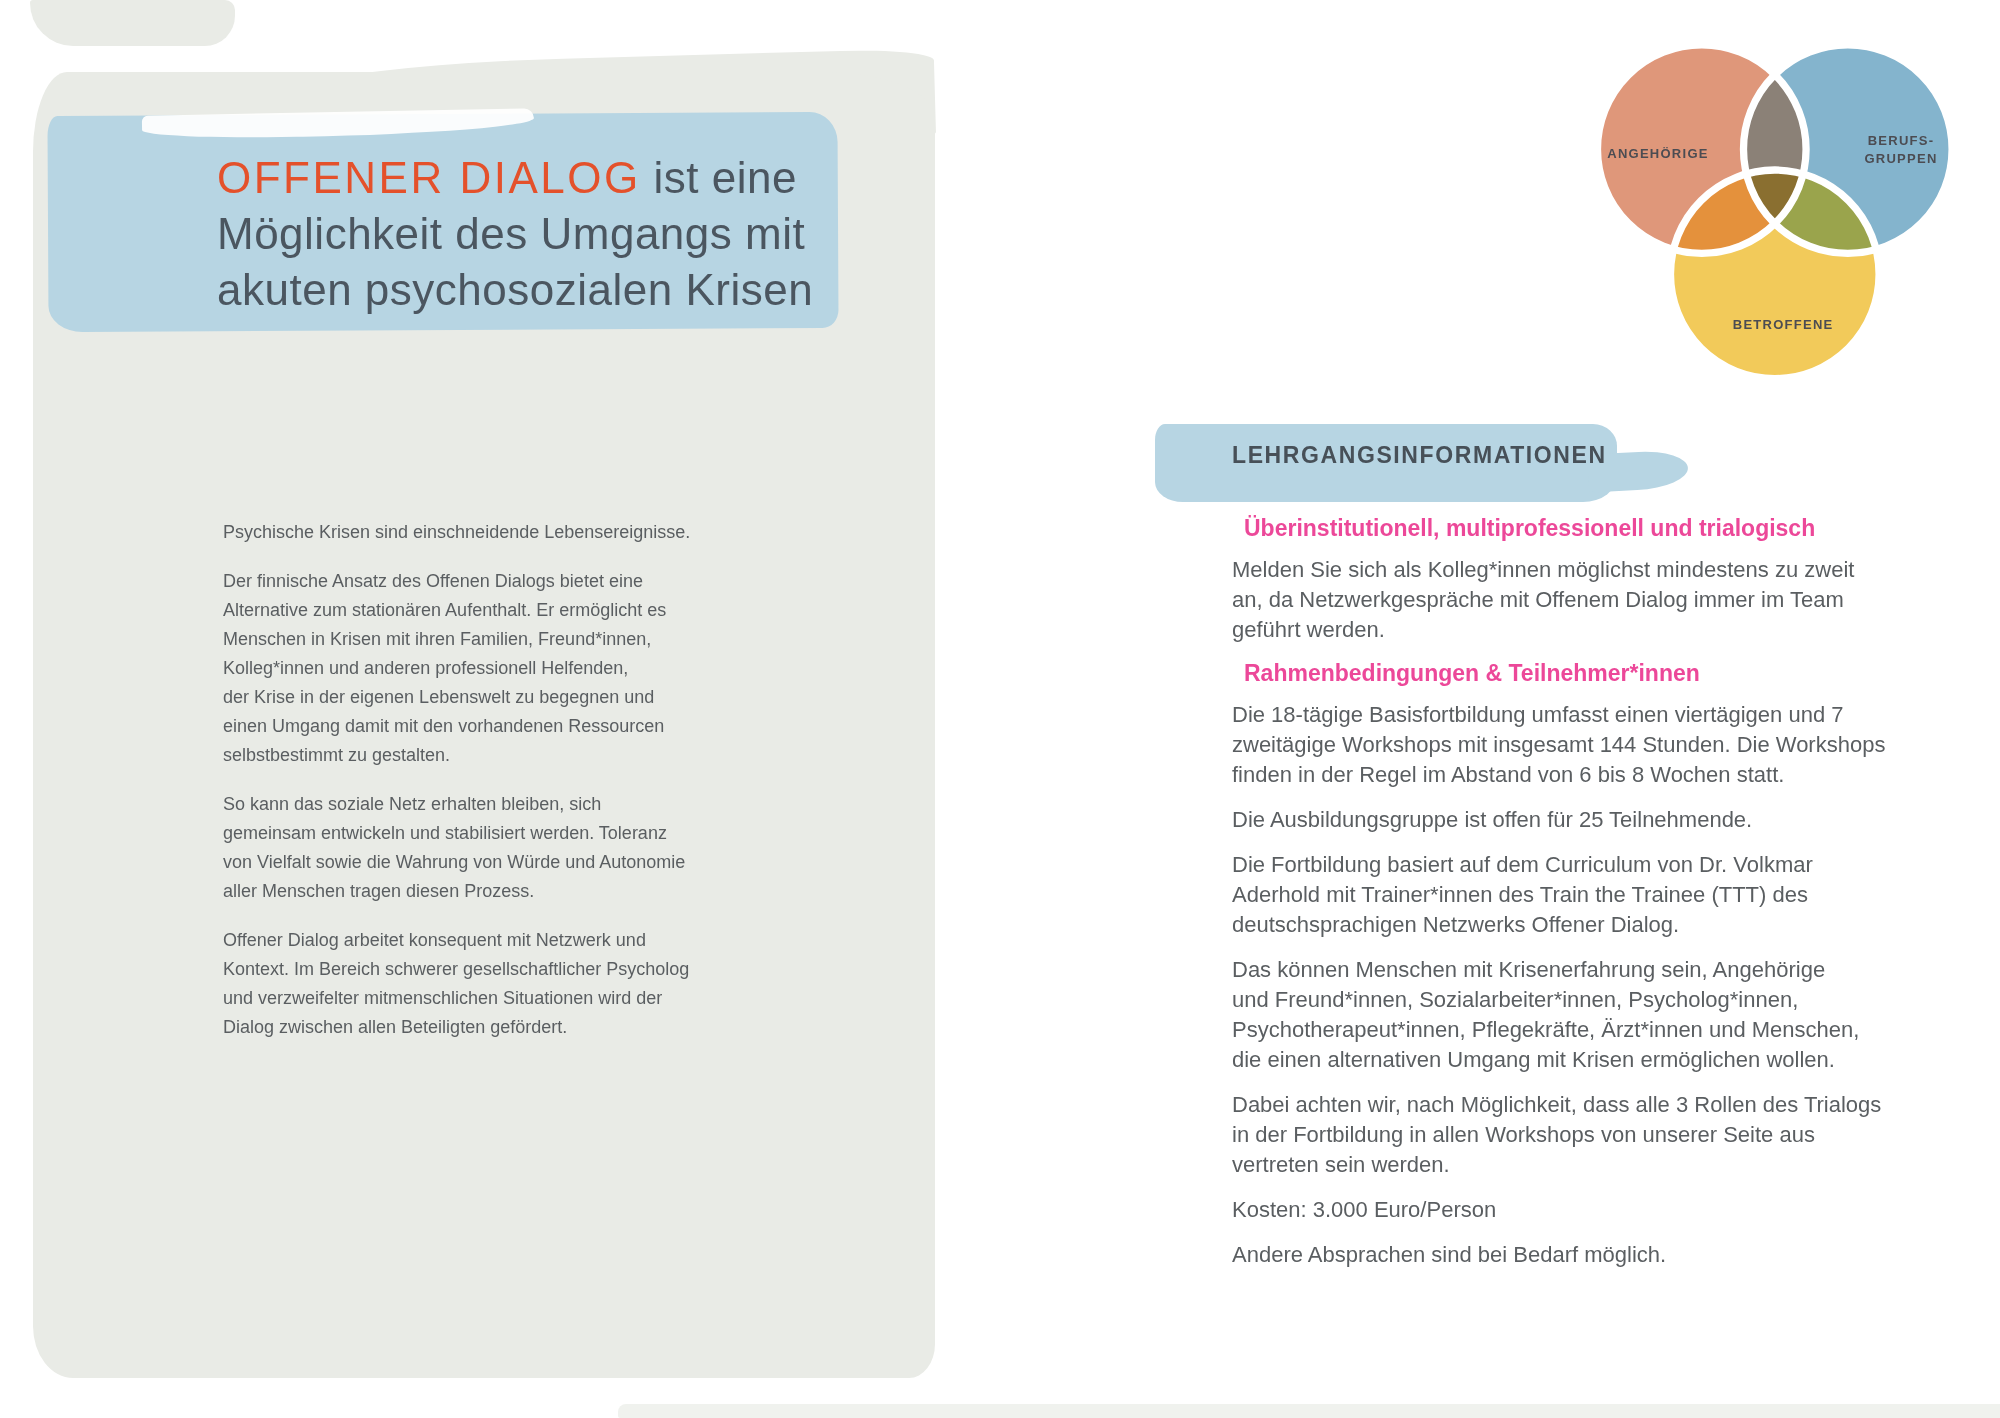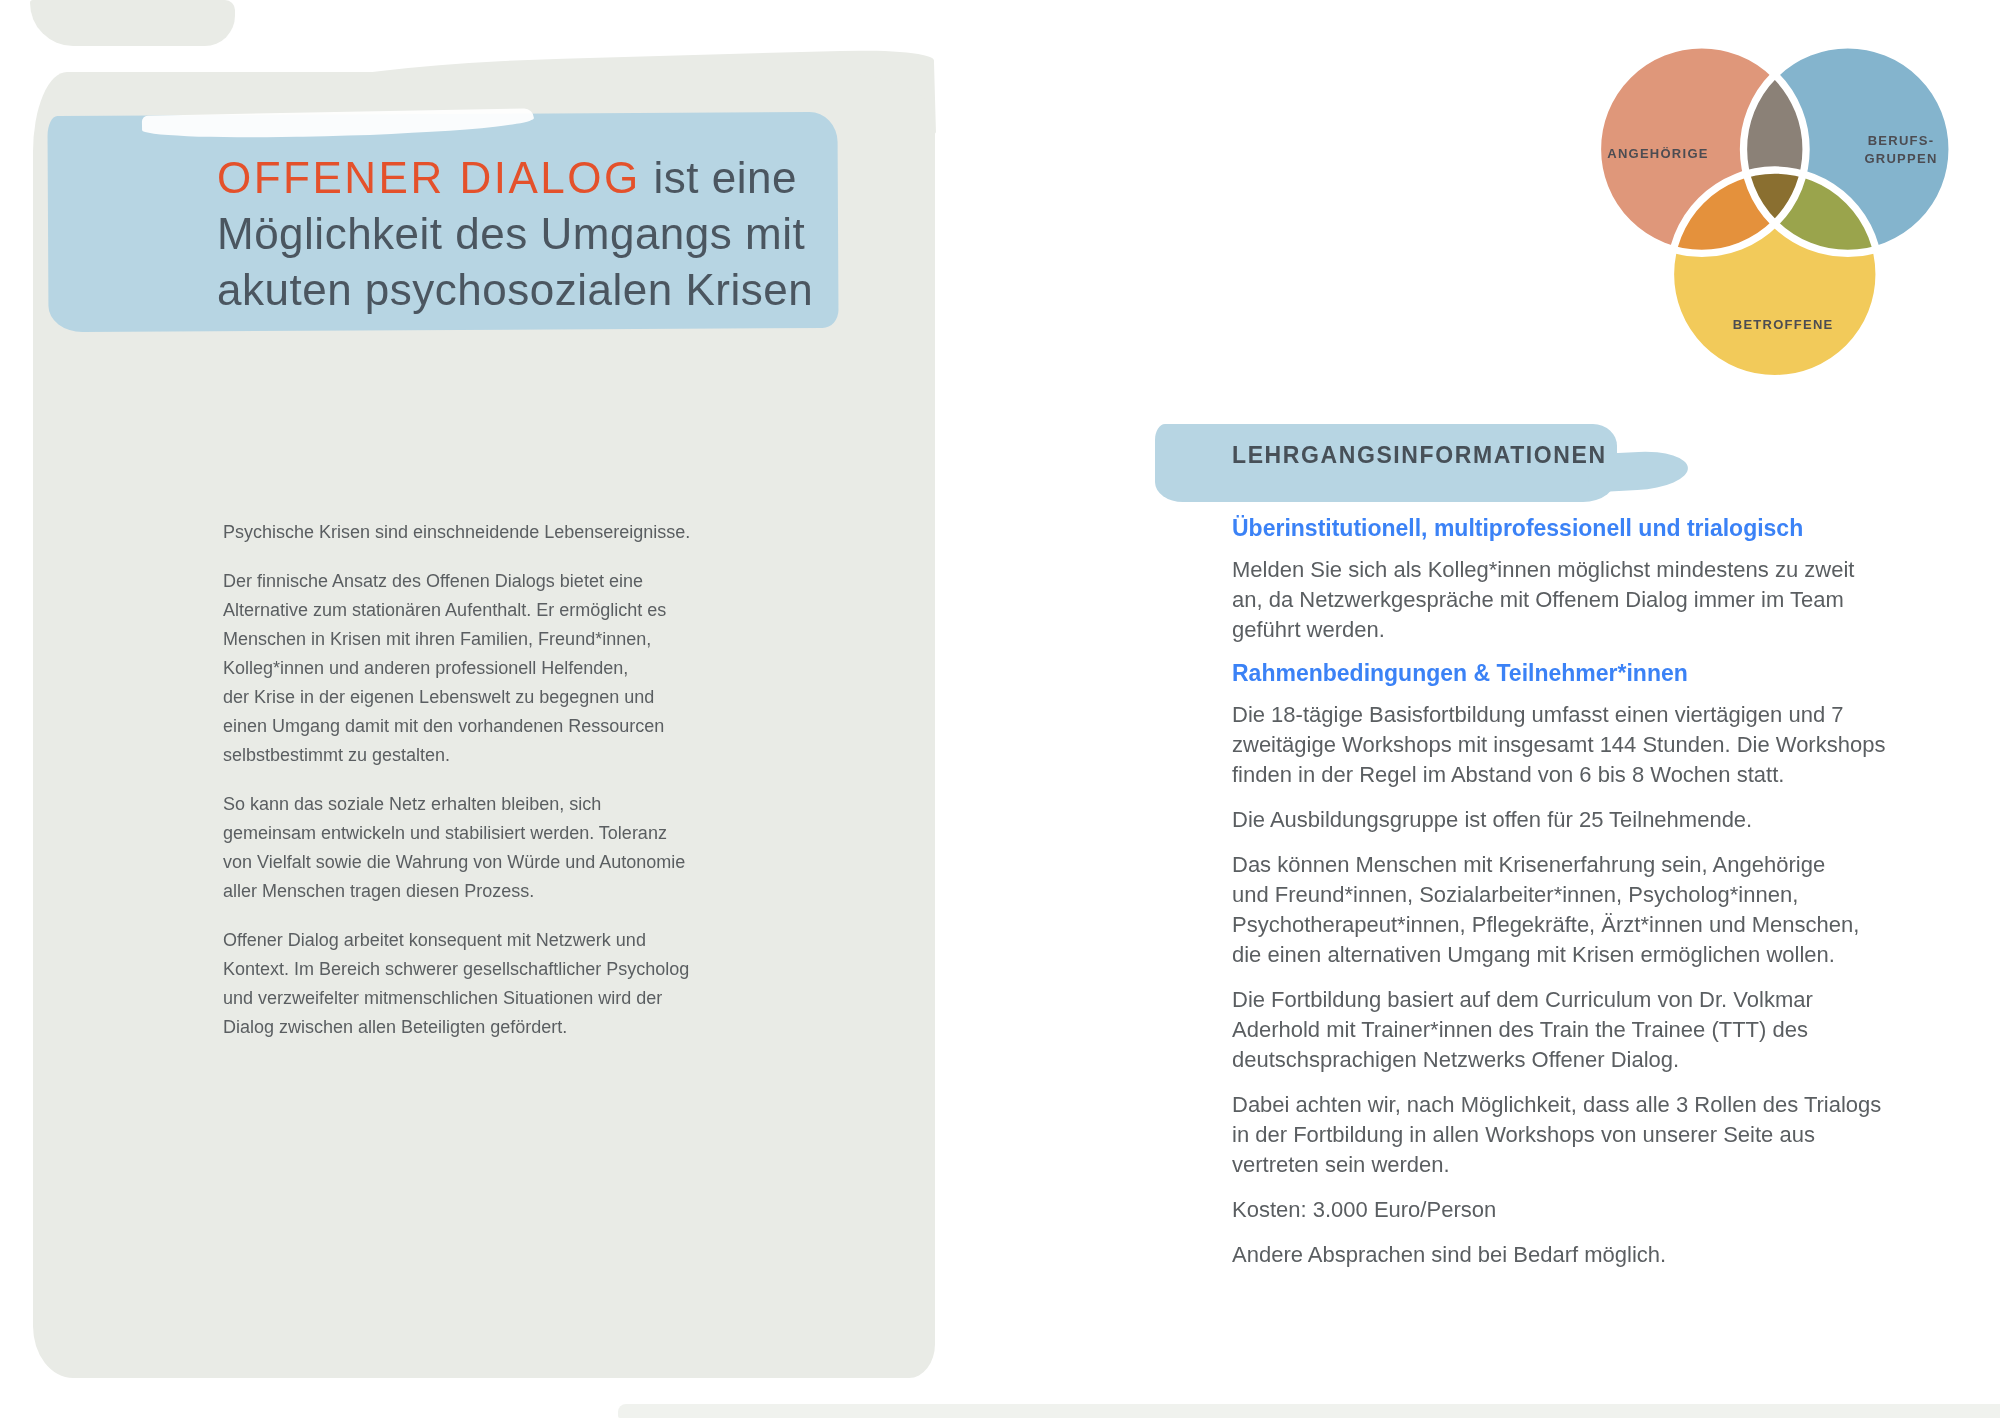--- a/index.html
+++ b/index.html
@@ -56,21 +56,21 @@
     position:absolute;left:1588px;top:452px;width:100px;height:38px;
     background:#B7D5E3;border-radius:8px 70% 75% 10px;
     transform:rotate(-3deg);
   }
   .right-col{position:absolute;left:1232px;top:442px;width:740px;}
   .section-heading{
     margin:0 0 46px;font-size:23px;font-weight:bold;
     letter-spacing:1.6px;color:#475058;
   }
   .right-col h3{
-    margin:4px 0 13px;font-size:23px;font-weight:bold;color:#3b82f6;
+    margin:4px 12px 13px;font-size:23px;font-weight:bold;color:#ec4899;
   }
   .right-col p{
     margin:0 0 15px;font-size:22px;line-height:30px;color:#5A5E61;
     white-space:pre-line;
   }
   
   .venn{position:absolute;left:1592px;top:24px;width:376px;height:388px;}
   .venn text{
     font-family:"Liberation Sans","DejaVu Sans",sans-serif;
     font-size:12.5px;font-weight:bold;letter-spacing:1.2px;
@@ -168,27 +168,27 @@
     <h3>Überinstitutionell, multiprofessionell und trialogisch</h3>
     <p>Melden Sie sich als Kolleg*innen möglichst mindestens zu zweit
 an, da Netzwerkgespräche mit Offenem Dialog immer im Team
 geführt werden.</p>
 
     <h3>Rahmenbedingungen &amp; Teilnehmer*innen</h3>
     <p>Die 18-tägige Basisfortbildung umfasst einen viertägigen und 7
 zweitägige Workshops mit insgesamt 144 Stunden. Die Workshops
 finden in der Regel im Abstand von 6 bis 8 Wochen statt.</p>
     <p>Die Ausbildungsgruppe ist offen für 25 Teilnehmende.</p>
+    <p>Die Fortbildung basiert auf dem Curriculum von Dr. Volkmar
+Aderhold mit Trainer*innen des Train the Trainee (TTT) des
+deutschsprachigen Netzwerks Offener Dialog.</p>
     <p>Das können Menschen mit Krisenerfahrung sein, Angehörige
 und Freund*innen, Sozialarbeiter*innen, Psycholog*innen,
 Psychotherapeut*innen, Pflegekräfte, Ärzt*innen und Menschen,
 die einen alternativen Umgang mit Krisen ermöglichen wollen.</p>
-    <p>Die Fortbildung basiert auf dem Curriculum von Dr. Volkmar
-Aderhold mit Trainer*innen des Train the Trainee (TTT) des
-deutschsprachigen Netzwerks Offener Dialog.</p>
     <p>Dabei achten wir, nach Möglichkeit, dass alle 3 Rollen des Trialogs
 in der Fortbildung in allen Workshops von unserer Seite aus
 vertreten sein werden.</p>
     <p>Kosten: 3.000 Euro/Person</p>
     <p>Andere Absprachen sind bei Bedarf möglich.</p>
   </div>
 
   <div class="bottom-strip"></div>
 
 </div>

